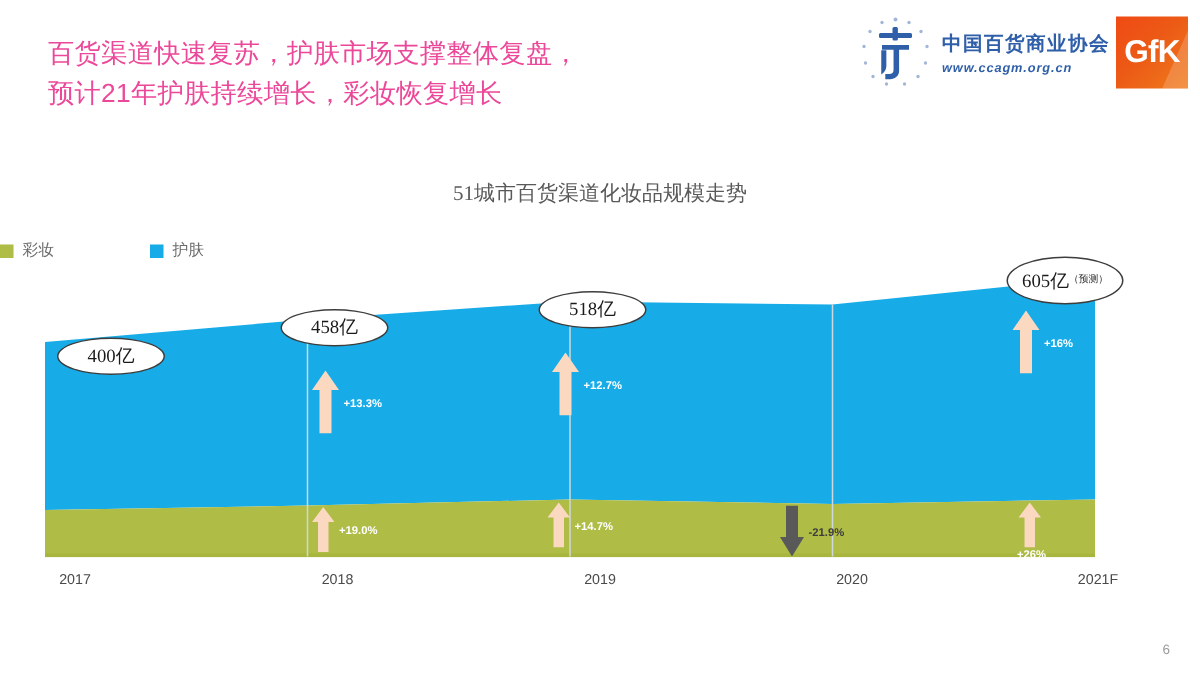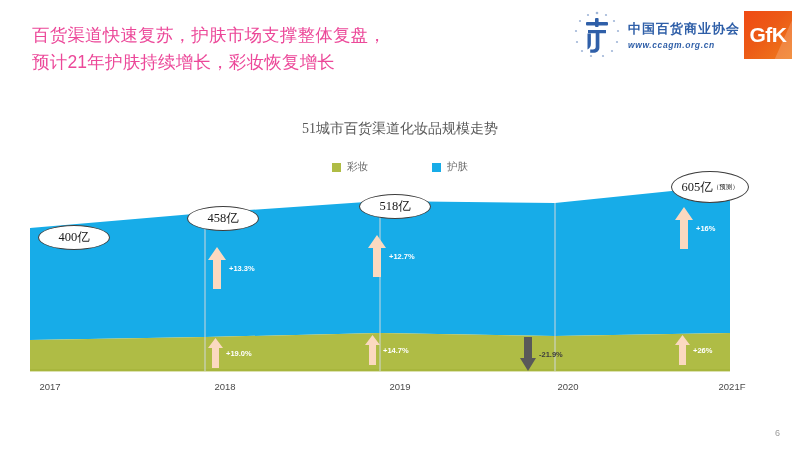--- a/index.html
+++ b/index.html
@@ -35,21 +35,21 @@
   }
   .gfk-text{color:#fff;font-size:21px;font-weight:bold;letter-spacing:-0.5px;position:relative;z-index:2;}
 
   
   .chart-title{
     position:absolute;left:0;right:0;top:120px;text-align:center;
     font-size:14px;color:#595959;font-family:"Liberation Serif","DejaVu Serif",serif;
   }
   .legend{
     position:absolute;top:160px;left:0;right:0;
-    display:flex;justify-content:center;gap:64px;
+    display:flex;gap:64px;
   }
   .legend-item{display:flex;align-items:center;gap:6px;}
   .legend-swatch{width:9px;height:9px;display:inline-block;}
   .legend-label{font-size:10.5px;color:#6b6b6b;}
 
   .plot{position:absolute;left:20px;top:185px;width:760px;height:195px;}
   .plot svg{display:block;}
 
   
   .callout{
@@ -194,21 +194,21 @@
           <path d="M7.5 0 L15 10 H11 V30 H4 V10 H0 Z" fill="#fbd9c0"></path>
         </svg>
       <span class="pct pct-on-green">+14.7%</span>
     </div>
     <div class="marker" style="left:500px;top:152px;justify-content:flex-end;">
       <svg class="arrow" width="16" height="34" viewBox="0 0 16 34">
           <path d="M8 34 L16 21 H12 V0 H4 V21 H0 Z" fill="#595959"></path>
         </svg>
       <span class="pct pct-dark">-21.9%</span>
     </div>
-    <div class="marker" style="left:655px;top:150px;">
+    <div class="marker" style="left:655px;top:150px;flex-direction:column;">
       <svg class="arrow" width="15" height="30" viewBox="0 0 15 30">
           <path d="M7.5 0 L15 10 H11 V30 H4 V10 H0 Z" fill="#fbd9c0"></path>
         </svg>
       <span class="pct pct-on-green">+26%</span>
     </div>
   </div>
 
   <div class="axis">
     <span class="axis-label" style="left:30px;">2017</span>
     <span class="axis-label" style="left:205px;">2018</span>

